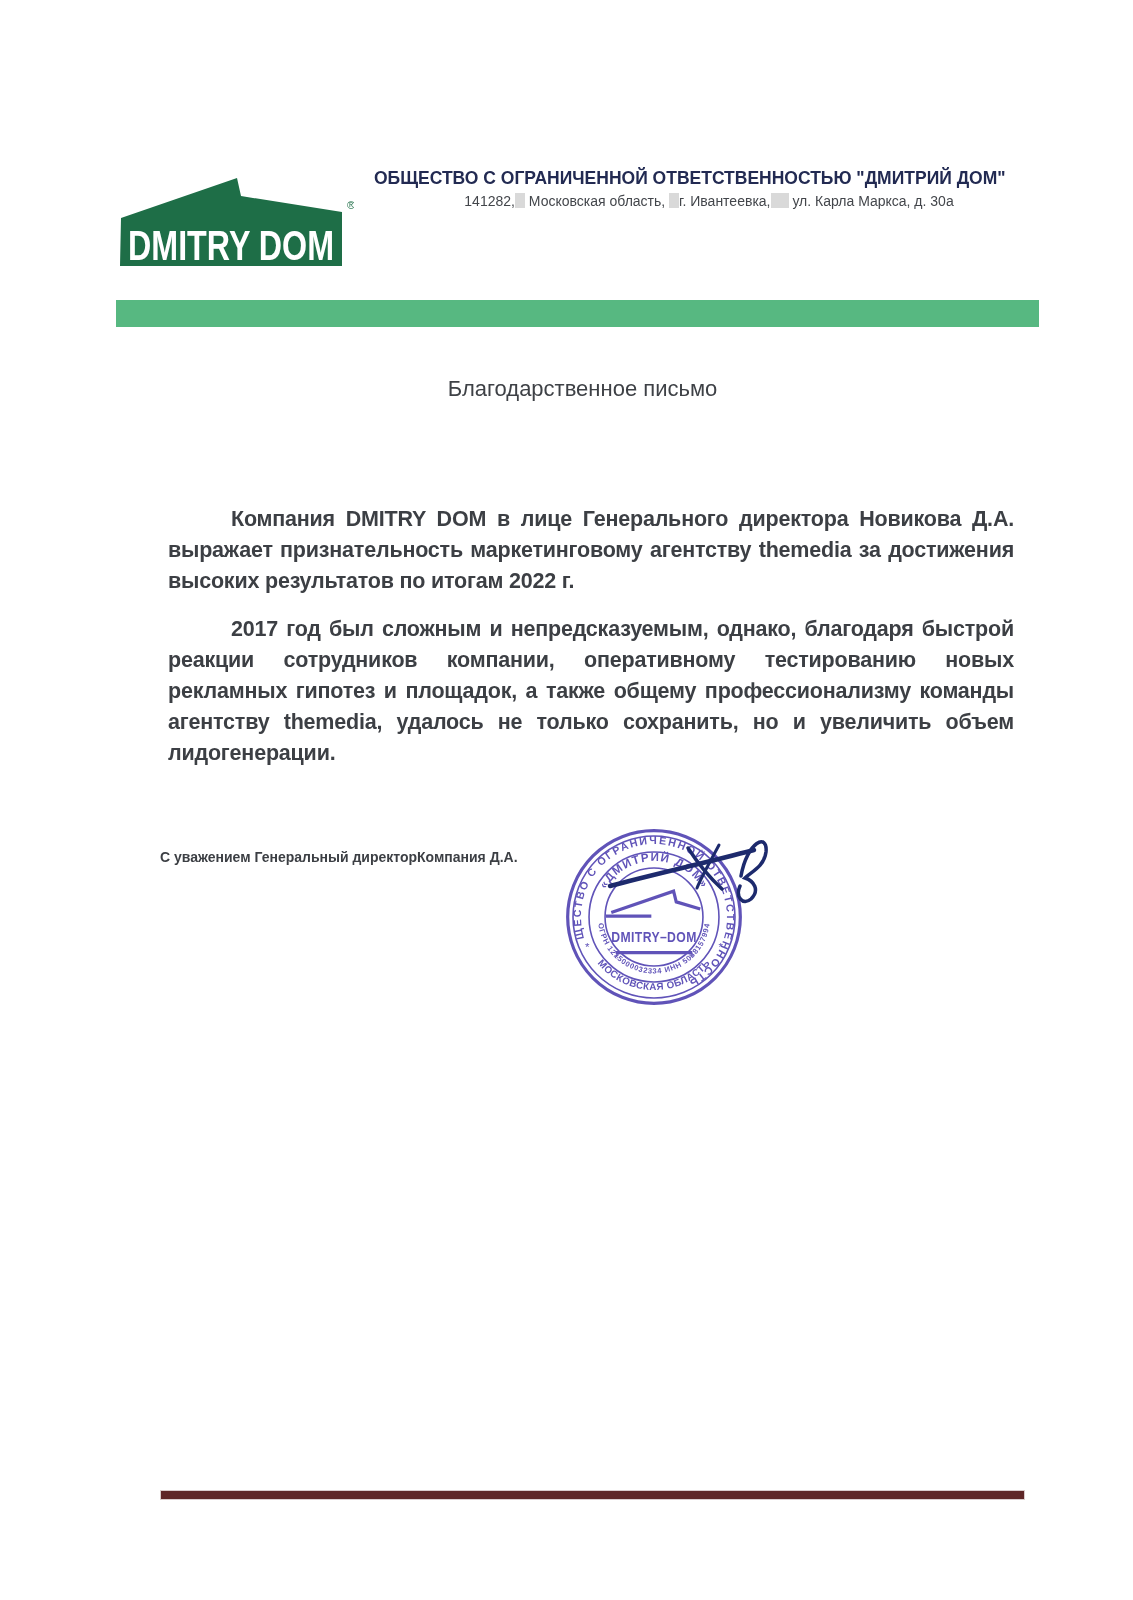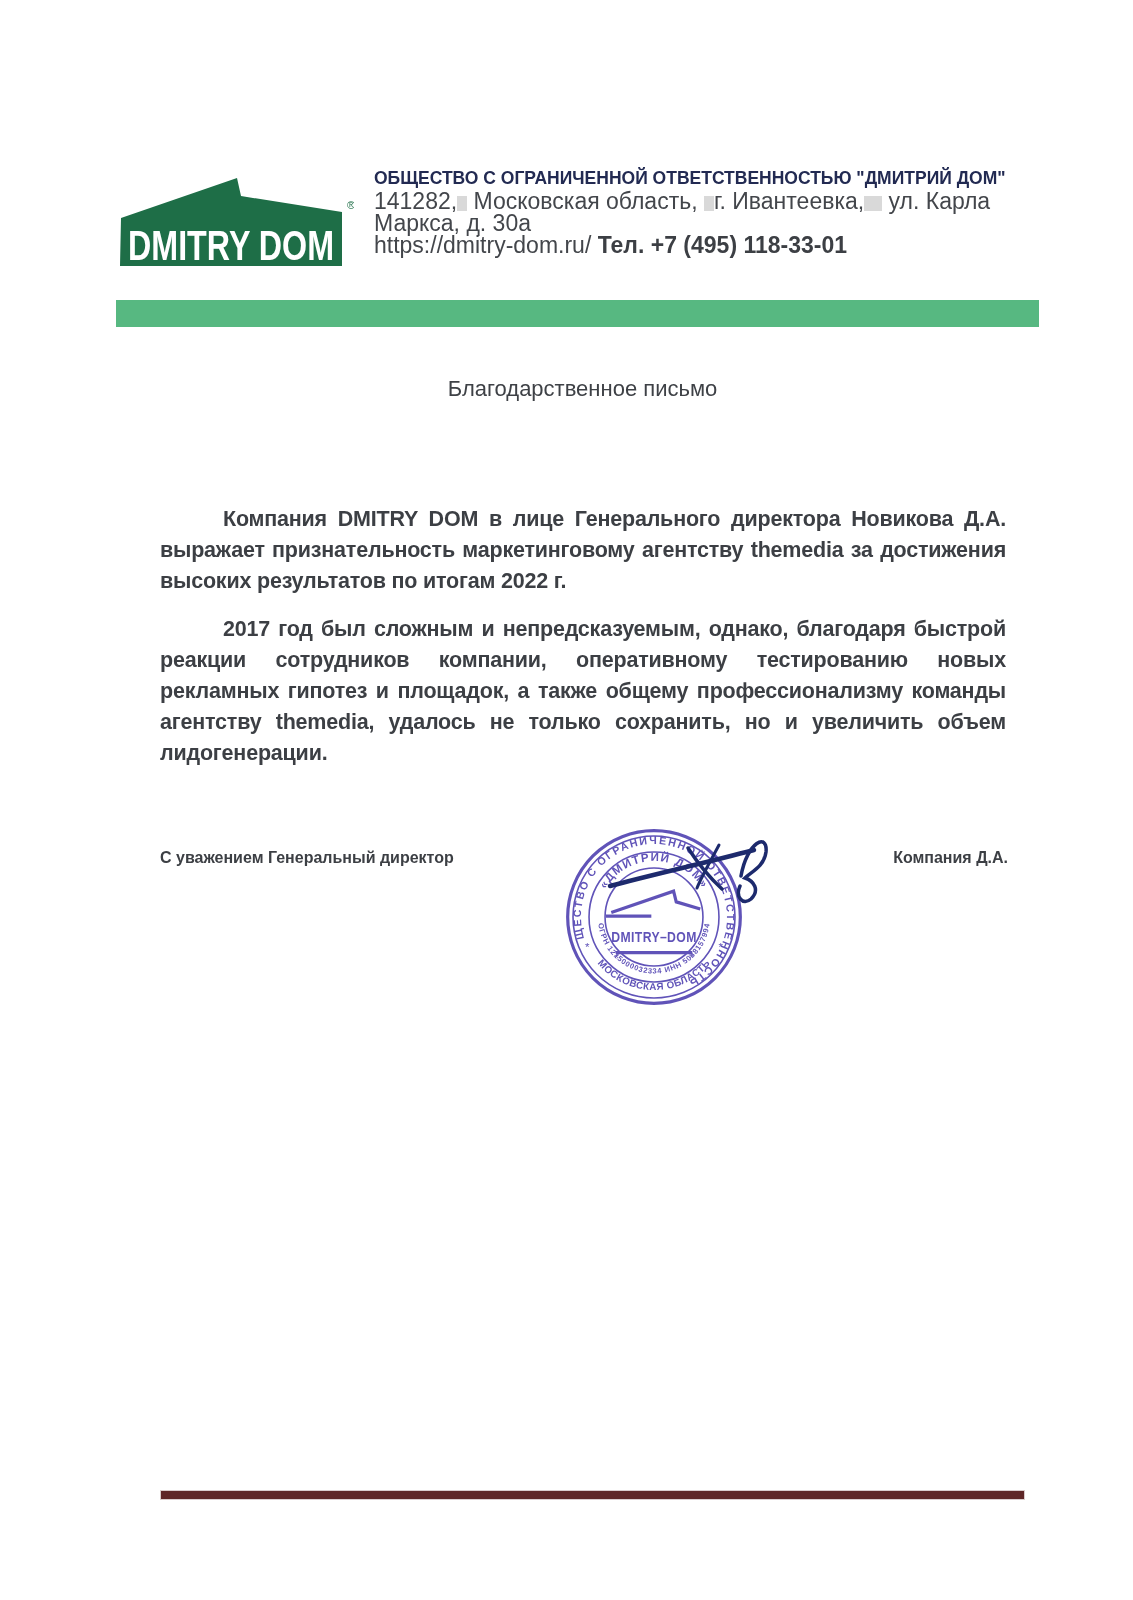--- a/index.html
+++ b/index.html
@@ -5,60 +5,58 @@
   html,body{margin:0;padding:0;background:#ffffff;}
   .page{
     position:relative;width:1133px;height:1600px;margin:0 auto;background:#ffffff;
     font-family:"Liberation Sans","DejaVu Sans",sans-serif;overflow:hidden;
   }
   .abs{position:absolute;}
   
   .logo-svg{left:114px;top:166px;width:240px;height:104px;}
   .company-info{left:374px;top:167px;width:670px;line-height:22px;}
   .company-name{font-size:17.5px;font-weight:bold;color:#222a52;margin:0 0 1px 0;}
-  .info-line{font-size:23px;color:#43464b;margin:0;}
+  .info-line{font-size:14px;color:#43464b;margin:0;text-align:center;}
   .info-line b{color:#3c3f44;}
   .redact{display:inline-block;background:#d9d9d9;height:15px;vertical-align:-2px;}
   .r1{width:10px;} .r2{width:10px;} .r3{width:18px;}
   
   .green-band{left:116px;top:300px;width:923px;height:27px;}
   
   .title{left:160px;top:376px;width:845px;text-align:center;
     font-size:22px;font-weight:normal;color:#3e4146;}
   
-  .body-block{left:160px;top:504px;width:846px;z-index:1;}
+  .body-block{left:168px;top:504px;width:846px;z-index:1;}
   .body-block p{
     margin:0 0 17px 0;font-size:21.5px;font-weight:bold;line-height:31px;
     color:#3c3f44;text-align:justify;text-indent:63px;letter-spacing:-0.2px;
   }
   
-  .sign-row{left:160px;top:849px;width:848px;display:flex;justify-content:space-between;
-    font-size:16px;font-weight:bold;color:#3c3f44;z-index:1;}
+  .sign-row{left:160px;top:849px;width:848px;display:flex;justify-content:flex-start;
+    font-size:14px;font-weight:bold;color:#3c3f44;z-index:1;}
   
   .stamp-svg{left:565px;top:828px;width:178px;height:178px;opacity:0.88;z-index:3;}
   .sig-svg{left:600px;top:822px;width:190px;height:95px;z-index:4;}
   
   .footer-line{left:161px;top:1491px;width:863px;height:8px;box-shadow:0 0 0 1px #d9cccc;}
 </style>
 </head>
 <body>
 
 <div class="page">
 
   <svg class="abs logo-svg" viewBox="0 0 240 102">
     <polygon points="6,99 7,51 123,11 127,29 228,45 228,99" fill="#1e6e47"></polygon>
     <text x="117" y="93" text-anchor="middle" font-size="42" font-weight="bold" fill="#ffffff" textLength="206" lengthAdjust="spacingAndGlyphs">DMITRY DOM</text>
     <text x="233" y="42" font-size="11" fill="#1e6e47">®</text>
   </svg>
 
   <div class="abs company-info">
     <p class="company-name">ОБЩЕСТВО С ОГРАНИЧЕННОЙ ОТВЕТСТВЕННОСТЬЮ "ДМИТРИЙ ДОМ"</p>
     <p class="info-line"><span>141282,</span><span class="redact r1"></span> <span>Московская область,</span> <span class="redact r2"></span><span>г. Ивантеевка,</span><span class="redact r3"></span> <span>ул. Карла Маркса, д. 30а</span></p>
-    <p class="info-line"><span>https://dmitry-dom.ru/</span>
-      <b>Тел. +7 (495) 118-33-01</b></p>
   </div>
 
   <div class="abs green-band" style="background:#57b881"></div>
 
   <div class="abs title">Благодарственное письмо</div>
 
   <div class="abs body-block">
     <p>Компания DMITRY DOM в лице Генерального директора Новикова Д.А. выражает признательность маркетинговому агентству themedia за достижения высоких результатов по итогам 2022 г.</p>
     <p>2017 год был сложным и непредсказуемым, однако, благодаря быстрой реакции сотрудников компании, оперативному тестированию новых рекламных гипотез и площадок, а также общему профессионализму команды агентству themedia, удалось не только сохранить, но и увеличить объем лидогенерации.</p>
   </div>

